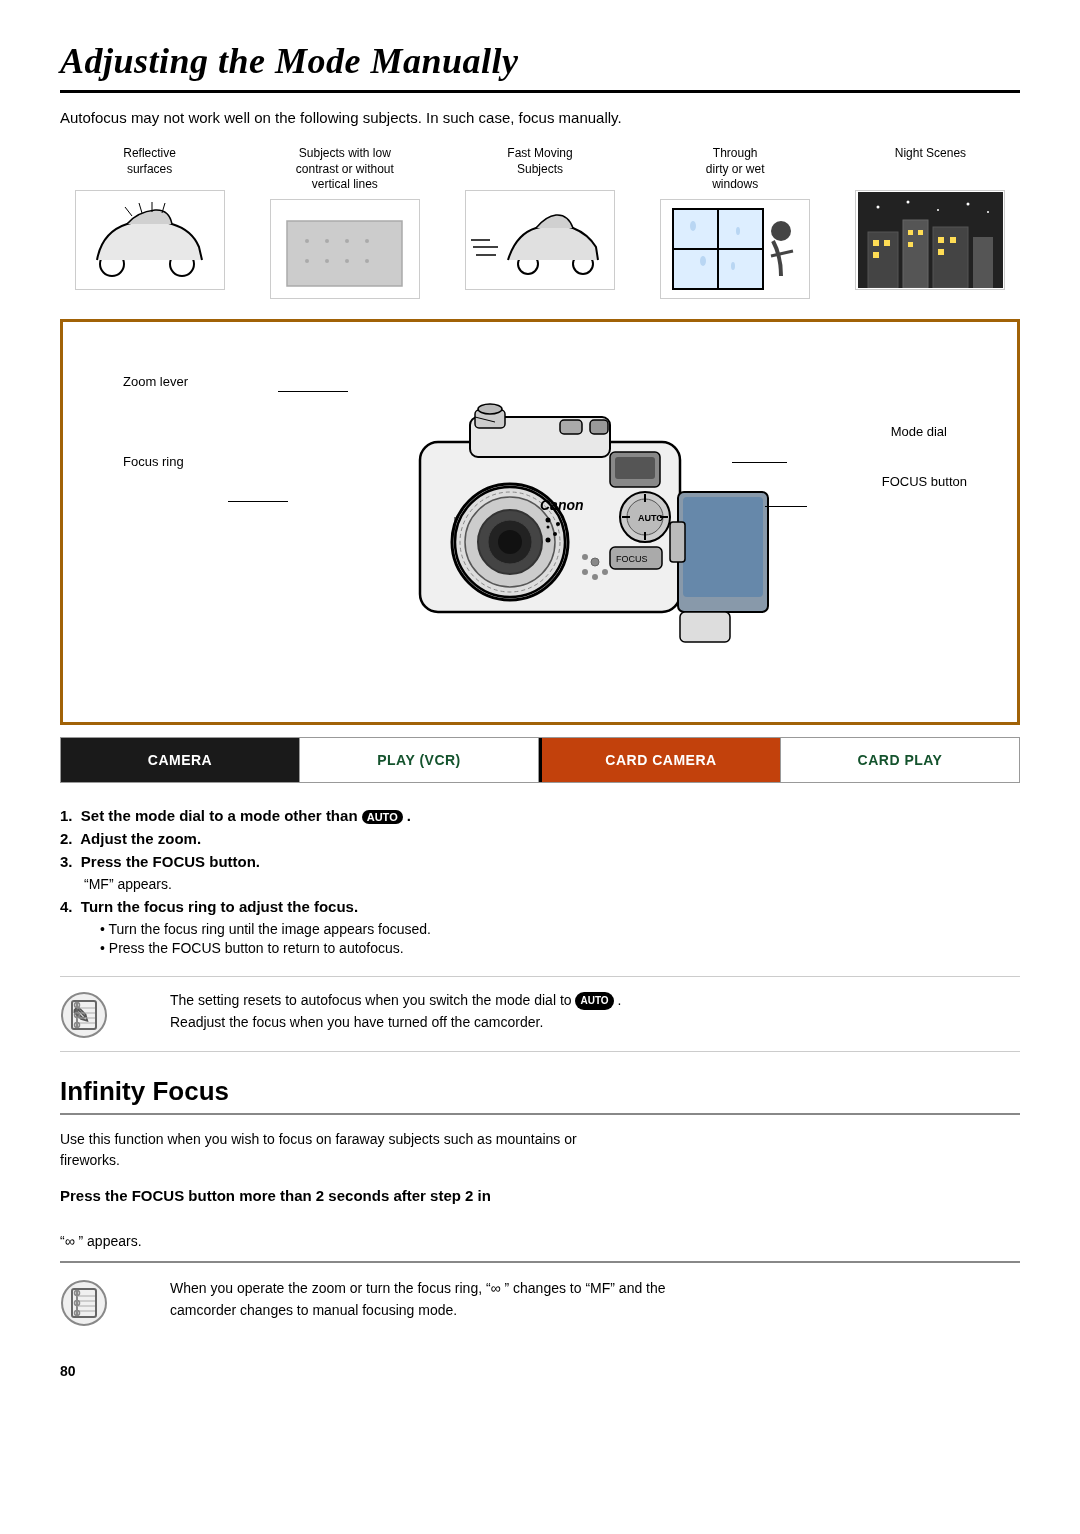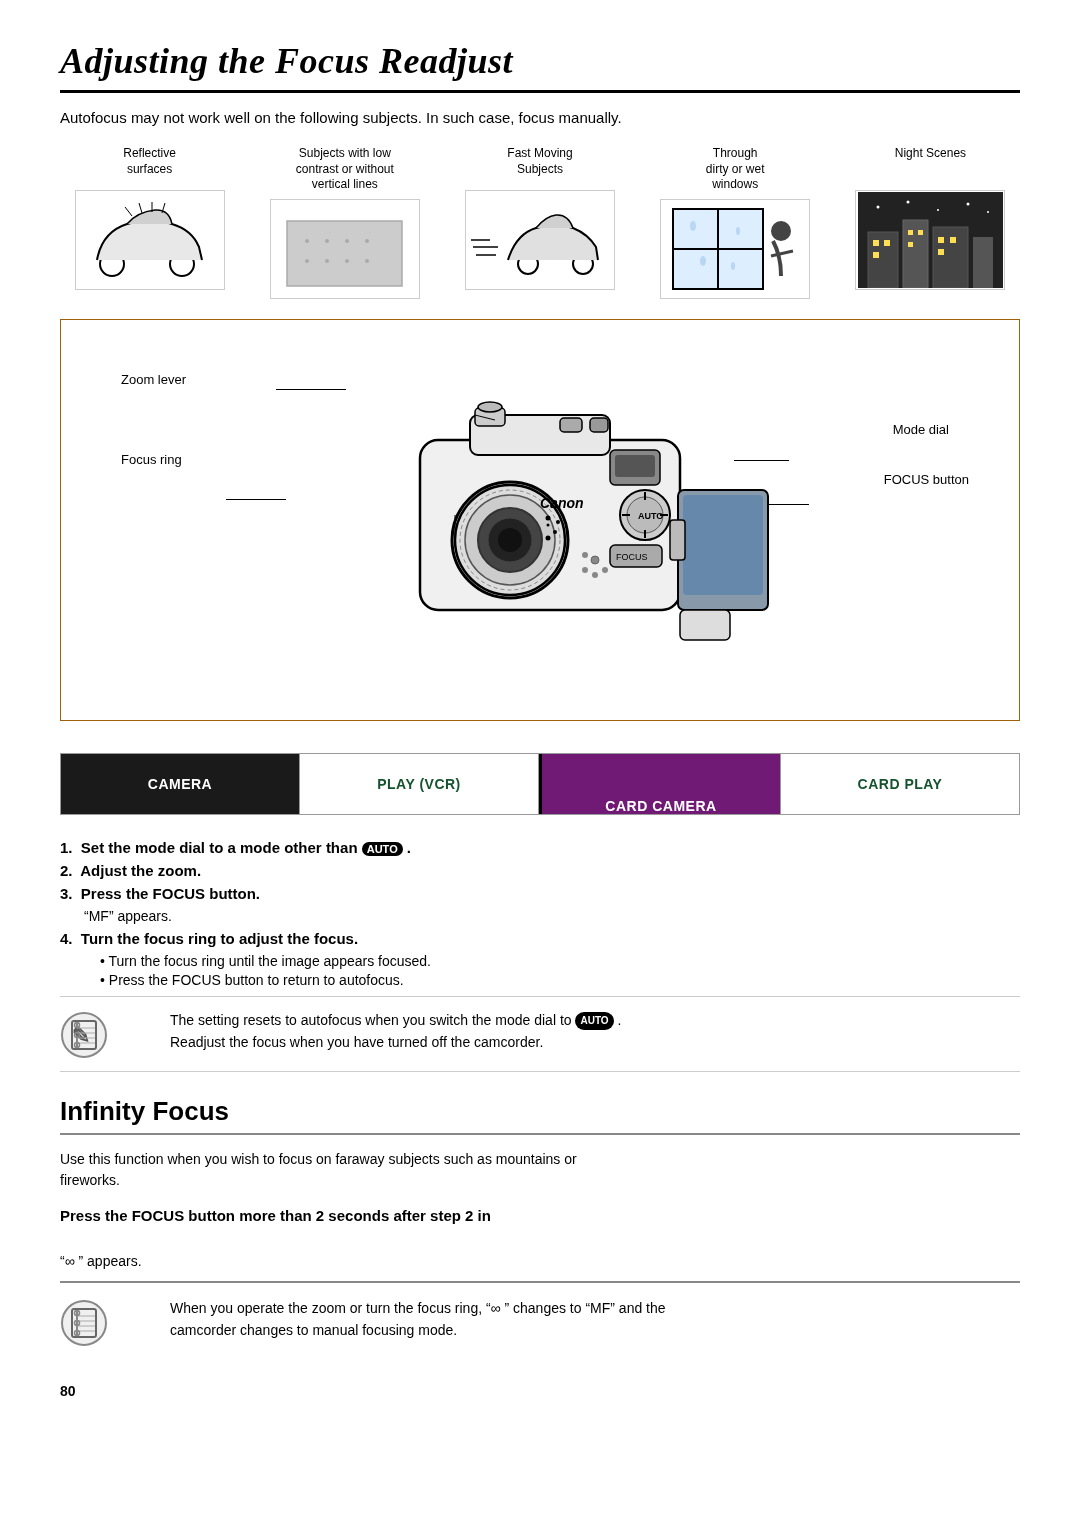--- a/index.html
+++ b/index.html
@@ -55,74 +55,73 @@
       height: 100px;
       border: 1px solid #ccc;
       display: flex;
       align-items: center;
       justify-content: center;
       overflow: hidden;
       background: #fff;
     }
     
     .camera-diagram-box {
-      border: 1px solid #a16207;
+      border: 3px solid #a16207;
       padding: 20px;
-      margin-bottom: 32px;
+      margin-bottom: 12px;
       position: relative;
       background: #fff;
     }
     .camera-diagram-inner {
       position: relative;
       width: 100%;
       height: 360px;
       display: flex;
       align-items: center;
       justify-content: center;
     }
     
     .mode-bar {
       display: flex;
       align-items: stretch;
       margin-bottom: 24px;
       border: 1px solid #999;
-      height: 62px;
+      height: 46px;
     }
     .mode-btn {
       display: flex;
       align-items: center;
       justify-content: center;
       padding: 0 20px;
       font-size: 14px;
       font-weight: bold;
       letter-spacing: 0.5px;
       border-right: 1px solid #999;
       flex: 1;
     }
     .mode-btn:last-child { border-right: none; }
     .mode-btn.active-black {
       background: #1a1a1a;
       color: #fff;
     }
     .mode-btn.active-black-outline {
-      background: #701a75;
+      background: #c2410c;
       color: #fff;
-      align-items: flex-end;
     }
     .mode-btn.inactive {
       background: #fff;
       color: #14532d;
     }
     .mode-separator {
       width: 3px;
       background: #000;
       flex-shrink: 0;
     }
     
-    .steps-section { margin-bottom: 8px; }
+    .steps-section { margin-bottom: 20px; }
     .step-item {
       margin-bottom: 6px;
       font-size: 15px;
     }
     .step-item.bold-step {
       font-weight: bold;
     }
     .sub-note {
       font-size: 14px;
       margin-left: 24px;
@@ -201,21 +200,21 @@
       font-size: 11px;
       font-weight: bold;
       padding: 1px 5px;
       border-radius: 10px;
       vertical-align: middle;
     }
   </style>
 </head>
 <body>
 
-<h1>Adjusting the Focus Readjust</h1>
+<h1>Adjusting the Mode Manually</h1>
 <hr class="top-divider">
 
 <p class="intro-text">Autofocus may not work well on the following subjects. In such case, focus manually.</p>
 
 <div class="illustrations-row">
 
   <div class="illus-item">
     <div class="illus-caption">Reflective<br>surfaces</div>
     <div class="illus-box">
       <svg width="145" height="96" viewBox="0 0 145 96" fill="none" xmlns="http://www.w3.org/2000/svg">

